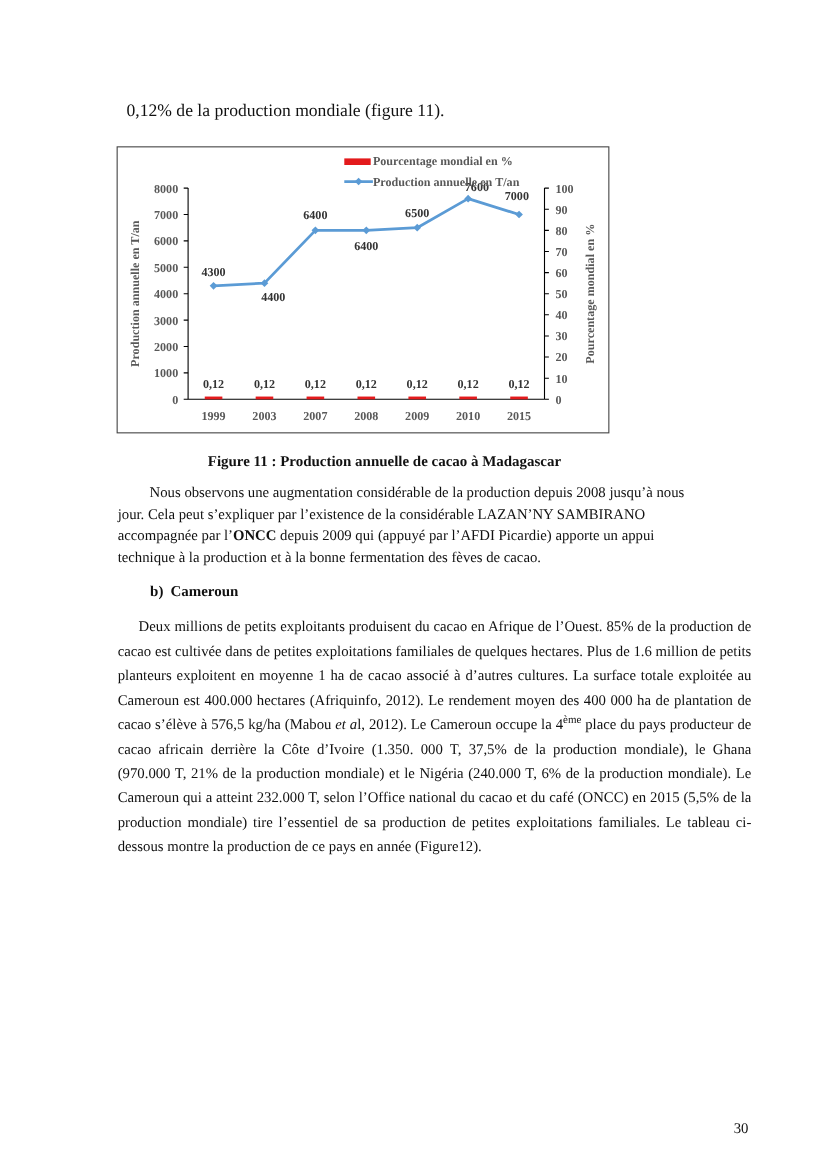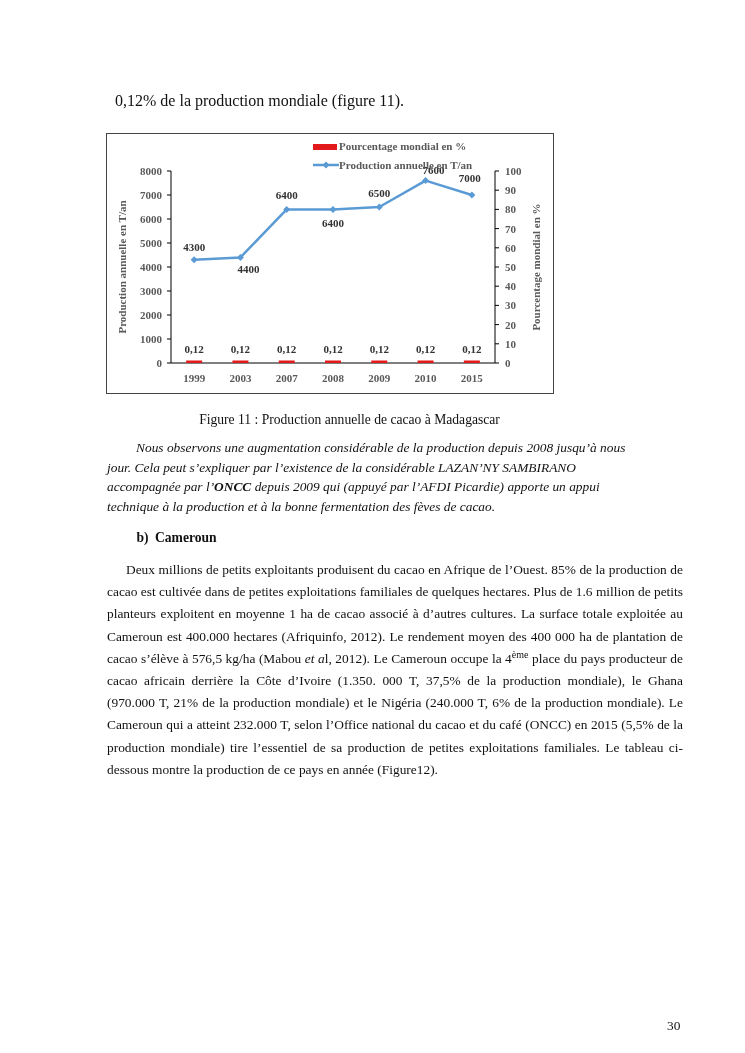--- a/index.html
+++ b/index.html
@@ -5,23 +5,23 @@
   html, body { margin: 0; padding: 0; background: #ffffff; }
   body { width: 745px; height: 1053px; position: relative; overflow: hidden;
          font-family: "Liberation Serif", "DejaVu Serif", serif; color: #111; }
   .page { position: absolute; left: 0; top: 0; width: 745px; height: 1053px; }
   .line { position: absolute; left: 115px; font-size: 16px; line-height: 16px; white-space: nowrap; }
   .intro { top: 93px; }
   .figure-frame { position: absolute; left: 106px; top: 133px; width: 448px; height: 261px;
                   border: 1px solid #444; box-sizing: border-box; background: #fff; }
   .figure-frame svg { position: absolute; left: 0; top: 0; }
   .caption { position: absolute; left: 0; width: 699px; top: 412px; text-align: center;
-             font-weight: normal; font-size: 13.6px; }
+             font-weight: bold; font-size: 13.6px; }
   .para1 { position: absolute; left: 107px; top: 438px; width: 576px; font-size: 13.4px; line-height: 19.5px; }
-  .para1 p { margin: 0; font-style: italic; }
+  .para1 p { margin: 0; }
   .para1 .indent { text-indent: 29px; }
   .heading-b { position: absolute; left: 130px; top: 530px; font-weight: bold; font-size: 13.6px; text-align: center; }
   .heading-b .num { display: inline-block; width: 25px; }
   .para2 { position: absolute; left: 107px; top: 559px; width: 576px; font-size: 13.4px;
            line-height: 22.2px; text-align: justify; text-indent: 19px; margin: 0; }
   .para2 sup { font-size: 10px; line-height: 0; }
   .page-number { position: absolute; left: 667px; top: 1018px; font-size: 13.4px; }
   .chart-text { font-family: "Liberation Serif", "DejaVu Serif", serif; font-weight: bold; }
 </style>
 </head>

